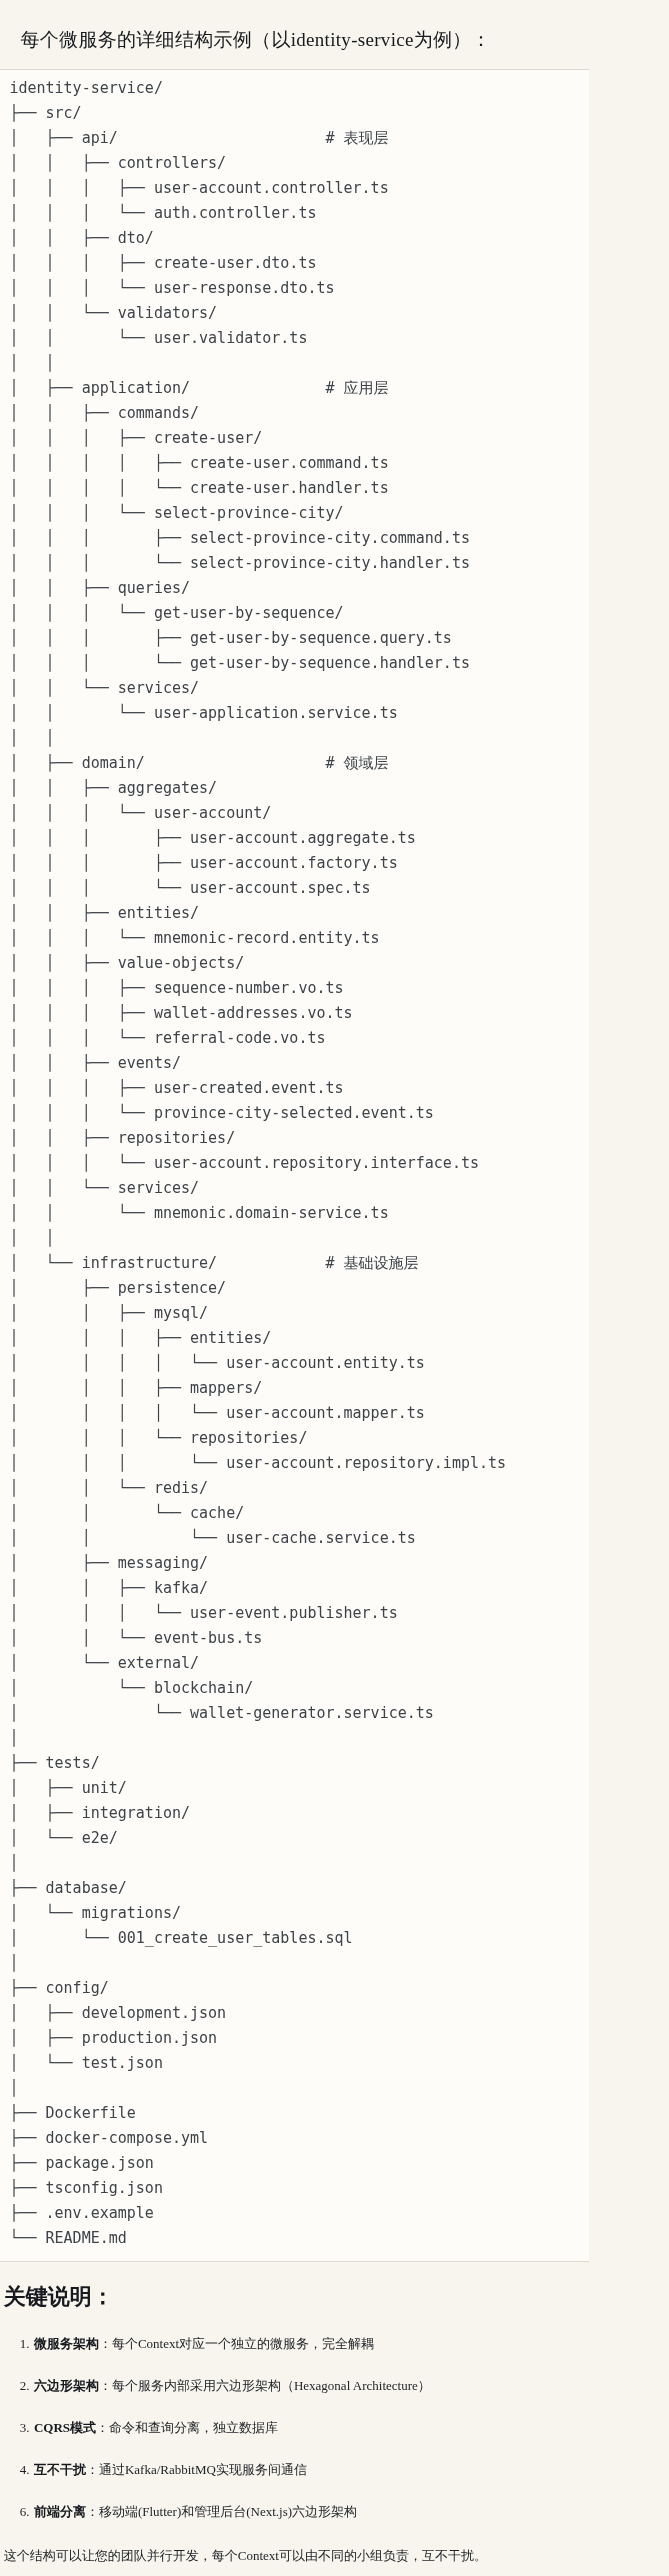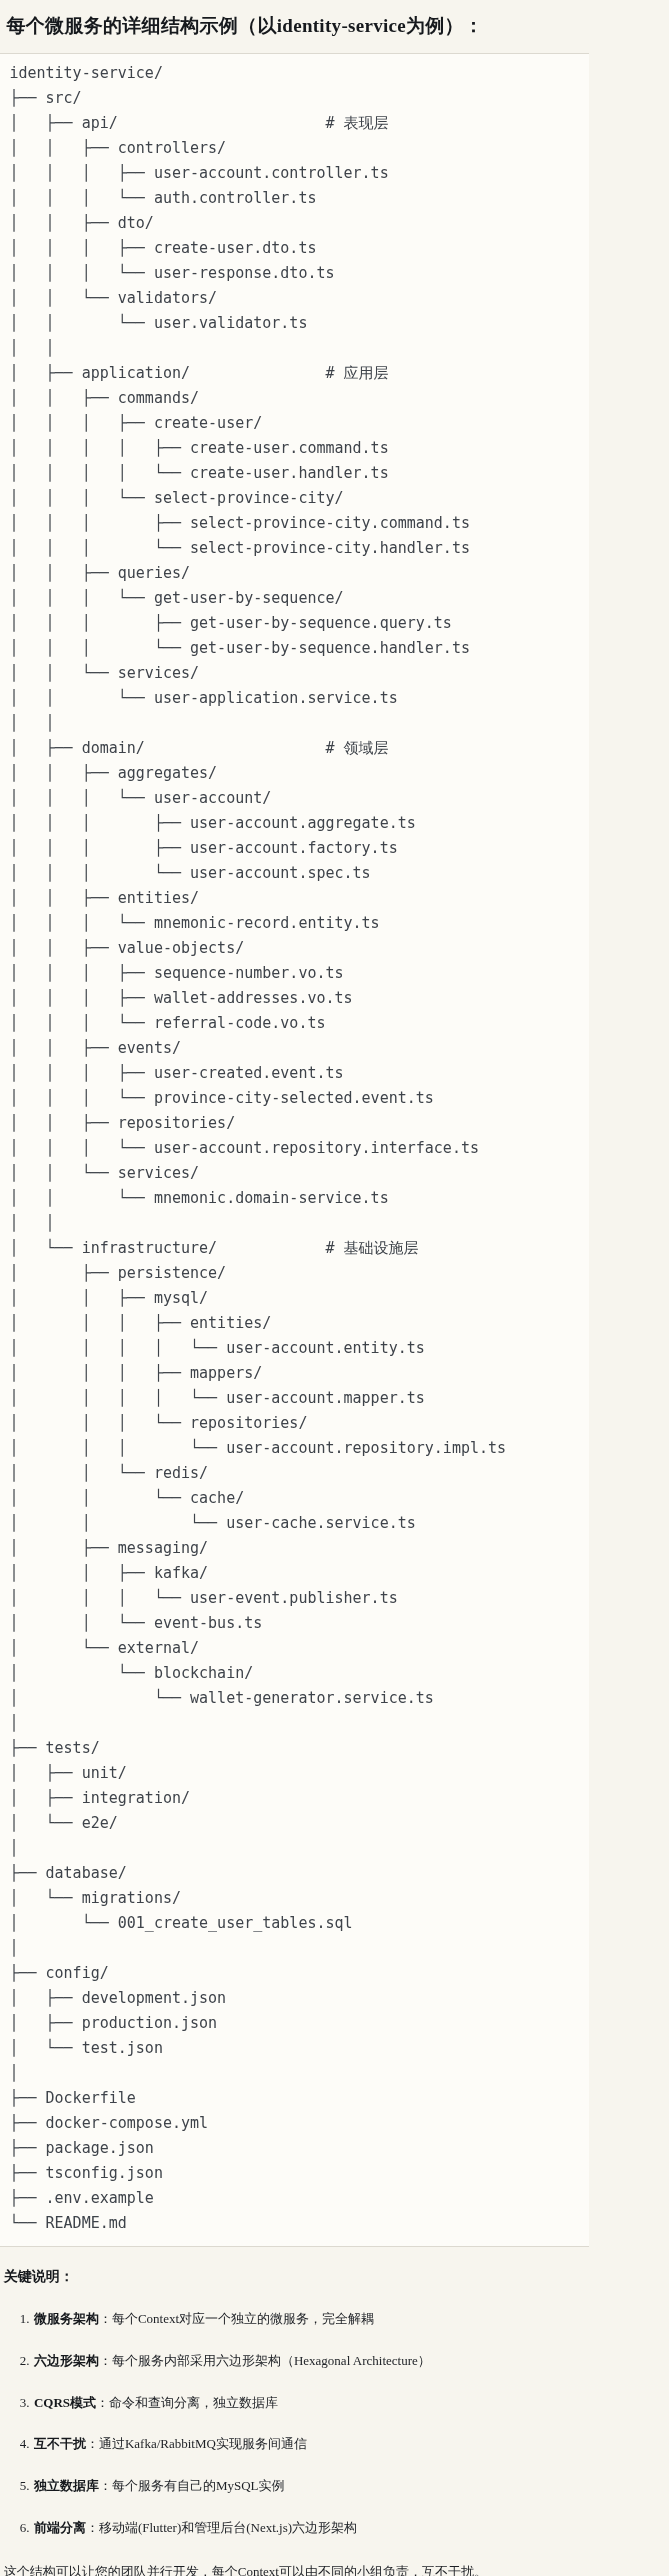--- a/index.html
+++ b/index.html
@@ -18,25 +18,25 @@
     background: var(--page_bg);
     font-family: "Liberation Serif", "DejaVu Serif", serif;
     color: var(--body_text);
   }
   .page {
     width: 669px;
     min-height: 2576px;
     position: relative;
   }
   .page-title {
-    margin: 4px;
+    margin: 18px;
     padding: 10px 7.5px 0 2.5px;
     font-size: 19px;
     line-height: 1.22;
-    font-weight: 700;
+    font-weight: 400;
     color: var(--heading_text);
     letter-spacing: 0.3px;
   }
   .code-block {
     margin-top: 16.3px;
     background: var(--block_bg);
     border-top: 0.6px solid var(--block_border);
     border-bottom: 0.6px solid var(--block_border);
     width: 589px;
     overflow: hidden;
@@ -48,21 +48,21 @@
     font-size: 15px;
     line-height: 25px;
     color: var(--tree_text);
     white-space: pre;
   }
   .notes {
     padding: 0 7.5px 0 3.8px;
   }
   .notes-heading {
     margin: 21px 0 0 0;
-    font-size: 14px;
+    font-size: 22px;
     line-height: 1.25;
     font-weight: 700;
     color: var(--heading_text);
   }
   .notes ol {
     list-style: none;
     margin: 16px;
     padding: 0;
   }
   .notes li {
@@ -190,23 +190,20 @@
       <li>
         <span class="note-num">2.</span><span class="note-label">六边形架构</span><span>：每个服务内部采用六边形架构（Hexagonal Architecture）</span>
       </li>
       <li>
         <span class="note-num">3.</span><span class="note-label">CQRS模式</span><span>：命令和查询分离，独立数据库</span>
       </li>
       <li>
         <span class="note-num">4.</span><span class="note-label">互不干扰</span><span>：通过Kafka/RabbitMQ实现服务间通信</span>
       </li>
       <li>
-        <span class="note-num">5.</span><span class="note-label">独立数据库</span><span>：每个服务有自己的MySQL实例</span>
-      </li>
-      <li>
         <span class="note-num">6.</span><span class="note-label">前端分离</span><span>：移动端(Flutter)和管理后台(Next.js)六边形架构</span>
       </li>
     </ol>
 
     <p class="closing-paragraph">这个结构可以让您的团队并行开发，每个Context可以由不同的小组负责，互不干扰。</p>
   </div>
 
 </div>
 
 

